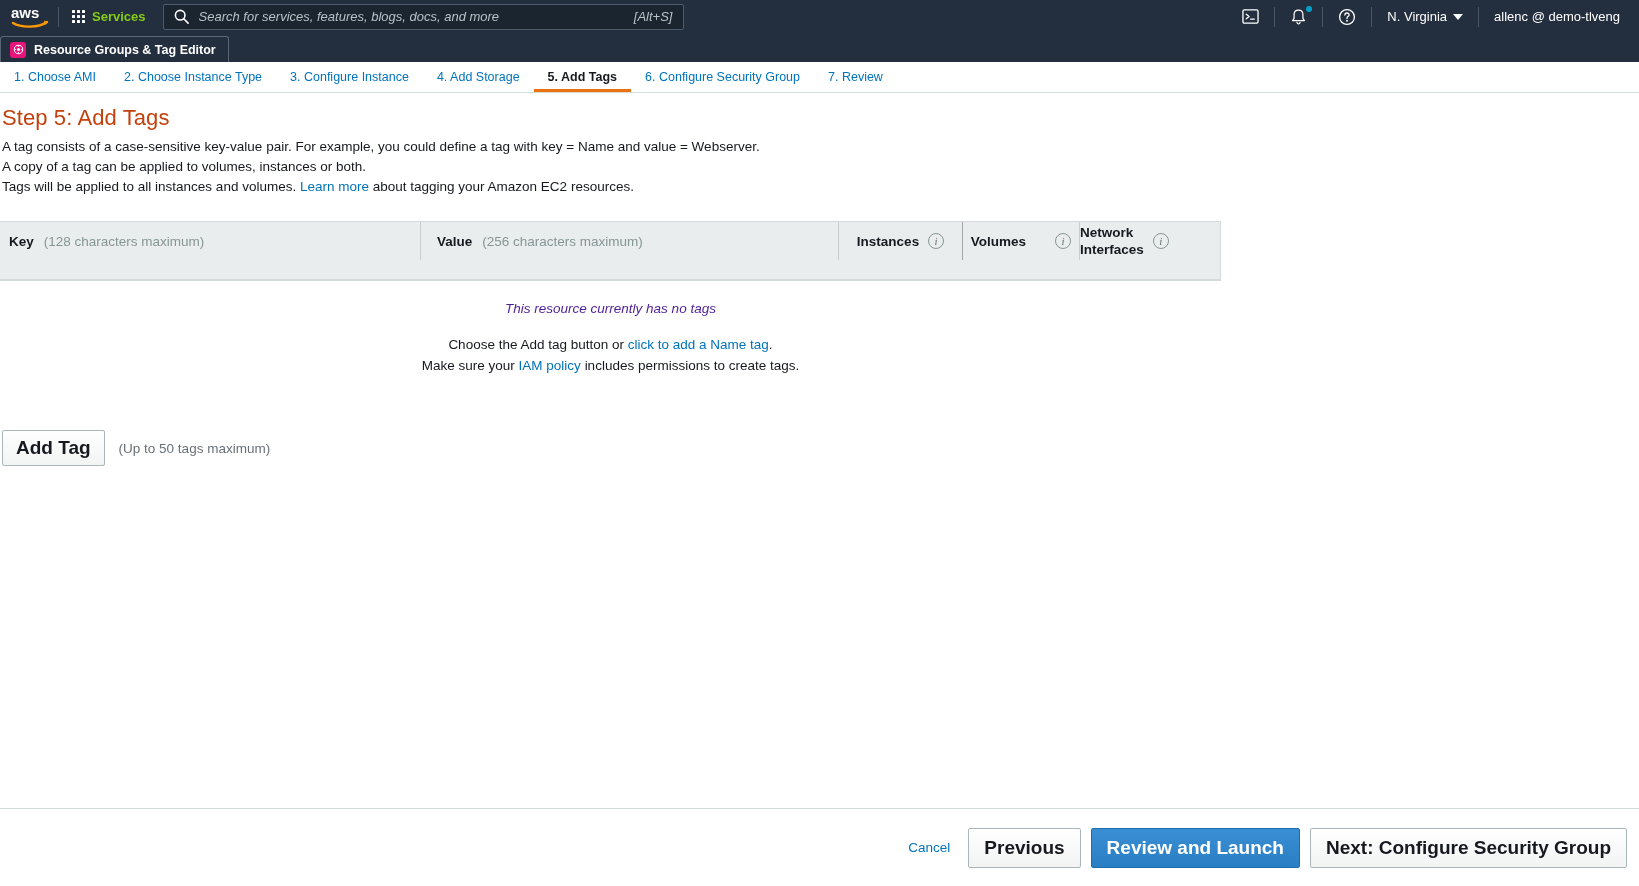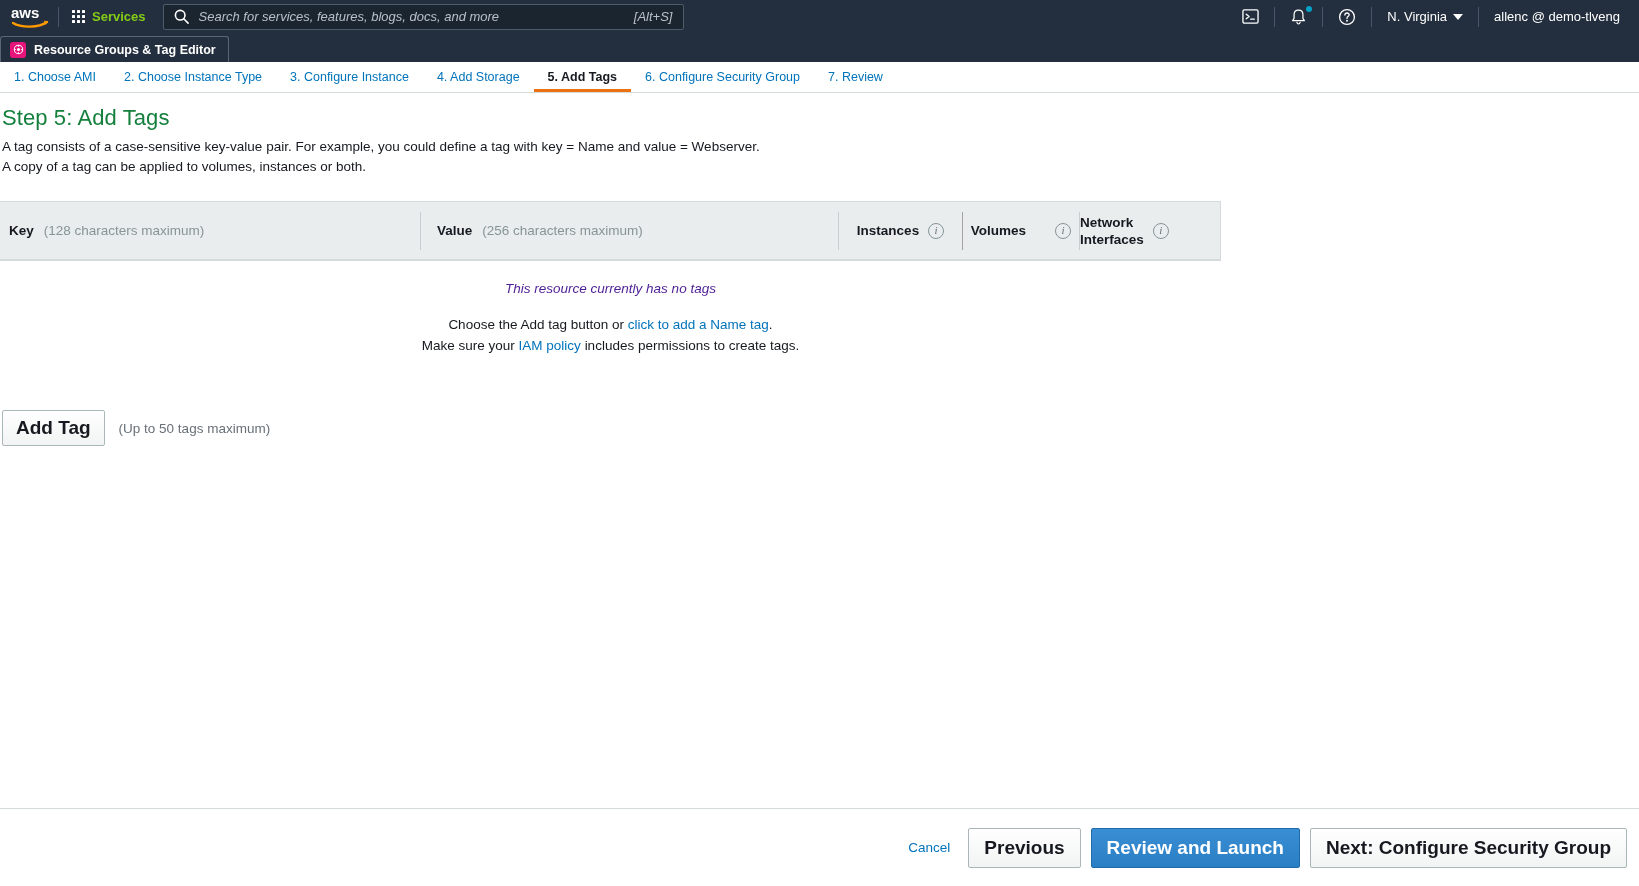--- a/index.html
+++ b/index.html
@@ -179,21 +179,21 @@
     font-weight: bold;
     border-bottom-color: #ec7211;
     cursor: default;
   }
 
   
   .content { padding: 12px 0 0 0; }
   .page-title {
     font-size: 22px;
     font-weight: normal;
-    color: #15803d;
+    color: #c2410c;
     padding: 0 0 6px 2px;
     letter-spacing: 0.1px;
   }
   .desc-line {
     font-size: 13.5px;
     color: #16191f;
     line-height: 20px;
     padding-left: 2px;
   }
   .link { color: #0073bb; text-decoration: none; cursor: pointer; }
@@ -202,21 +202,20 @@
   .tag-table {
     margin-top: 24px;
     width: 1221px;
     border: 1px solid #d5dbdb;
     border-left: none;
   }
   .tag-head {
     background: #eaeded;
     height: 58px;
     display: flex;
-    align-items: center;
     border-bottom: 1px solid #d5dbdb;
   }
   .th {
     display: flex;
     align-items: center;
     height: 38px;
     font-size: 13.5px;
     color: #16191f;
     position: relative;
   }
@@ -452,20 +451,25 @@
       <span>7. Review</span>
     </div>
   </div>
 
   <div class="content">
 
     <div class="page-title">Step 5: Add Tags</div>
 
     <div class="desc-line">A tag consists of a case-sensitive key-value pair. For example, you could define a tag with key = Name and value = Webserver.</div>
     <div class="desc-line">A copy of a tag can be applied to volumes, instances or both.</div>
+    <div class="desc-line">
+      <span>Tags will be applied to all instances and volumes.</span>
+      <a class="link">Learn more</a>
+      <span>about tagging your Amazon EC2 resources.</span>
+    </div>
 
     <div class="tag-table">
       <div class="tag-head">
 
         <div class="th th-key">
           <span class="th-label">Key</span>
           <span class="th-hint">(128 characters maximum)</span>
         </div>
 
         <div class="th th-value">

